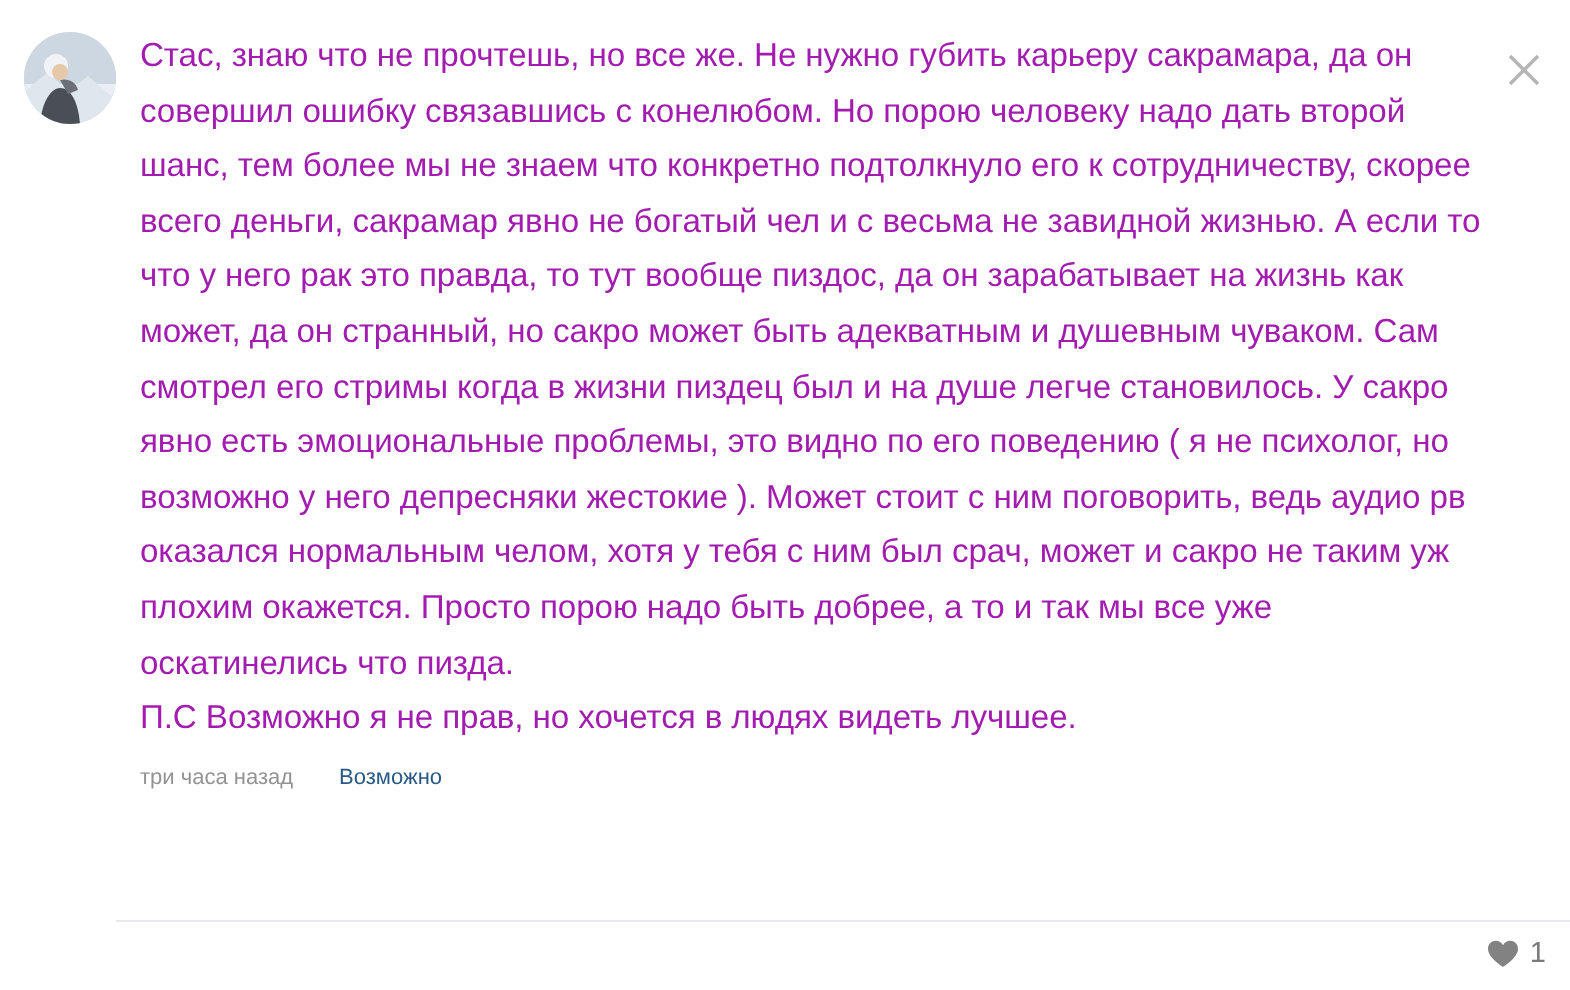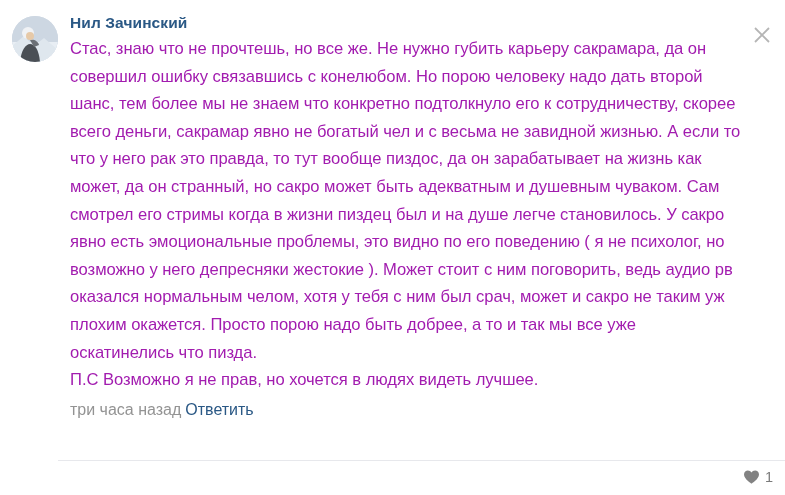--- a/index.html
+++ b/index.html
@@ -54,22 +54,22 @@
     color: #a21caf;
     font-size: 16.6px;
     line-height: 27.6px;
     white-space: pre-wrap;
     letter-spacing: -0.05px;
   }
   .footer {
     margin-top: 6px;
     display: flex;
     align-items: center;
-    gap: 4px;
-    font-size: 16px;
+    gap: 23px;
+    font-size: 11px;
     line-height: 20px;
   }
   .time {
     color: #939393;
   }
   .reply {
     color: #2a5885;
     cursor: pointer;
   }
   .close {
@@ -126,26 +126,25 @@
   </div>
 
   <div class="close">
     <svg viewBox="0 0 18 18" xmlns="http://www.w3.org/2000/svg">
       <line x1="2" y1="2" x2="16" y2="16" stroke="#b5b5b5" stroke-width="1.8"></line>
       <line x1="16" y1="2" x2="2" y2="16" stroke="#b5b5b5" stroke-width="1.8"></line>
     </svg>
   </div>
 
   <div class="body">
-    <a class="author" href="#">Нил Зачинский</a>
     <div class="text">Стас, знаю что не прочтешь, но все же. Не нужно губить карьеру сакрамара, да он совершил ошибку связавшись с конелюбом. Но порою человеку надо дать второй шанс, тем более мы не знаем что конкретно подтолкнуло его к сотрудничеству, скорее всего деньги, сакрамар явно не богатый чел и с весьма не завидной жизнью. А если то что у него рак это правда, то тут вообще пиздос, да он зарабатывает на жизнь как может, да он странный, но сакро может быть адекватным и душевным чуваком. Сам смотрел его стримы когда в жизни пиздец был и на душе легче становилось. У сакро явно есть эмоциональные проблемы, это видно по его поведению ( я не психолог, но возможно у него депресняки жестокие ). Может стоит с ним поговорить, ведь аудио рв оказался нормальным челом, хотя у тебя с ним был срач, может и сакро не таким уж плохим окажется. Просто порою надо быть добрее, а то и так мы все уже оскатинелись что пизда.
 П.С Возможно я не прав, но хочется в людях видеть лучшее.</div>
     <div class="footer">
       <span class="time">три часа назад</span>
-      <span class="reply">Ответить</span>
+      <span class="reply">Возможно</span>
     </div>
   </div>
 
   <div class="bottom-rule"></div>
 
   <div class="likes">
     <svg class="heart" viewBox="0 0 17 16" xmlns="http://www.w3.org/2000/svg">
       <path d="M8.5 14.5 C8.5 14.5 1 10 1 5.4 C1 2.9 2.9 1.4 4.9 1.4 C6.4 1.4 7.8 2.3 8.5 3.6 C9.2 2.3 10.6 1.4 12.1 1.4 C14.1 1.4 16 2.9 16 5.4 C16 10 8.5 14.5 8.5 14.5 Z" fill="#828282"></path>
     </svg>
     <span>1</span>

